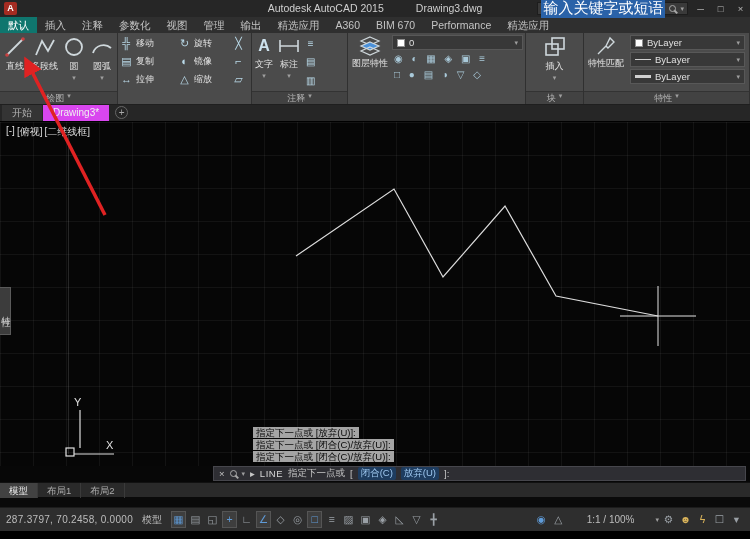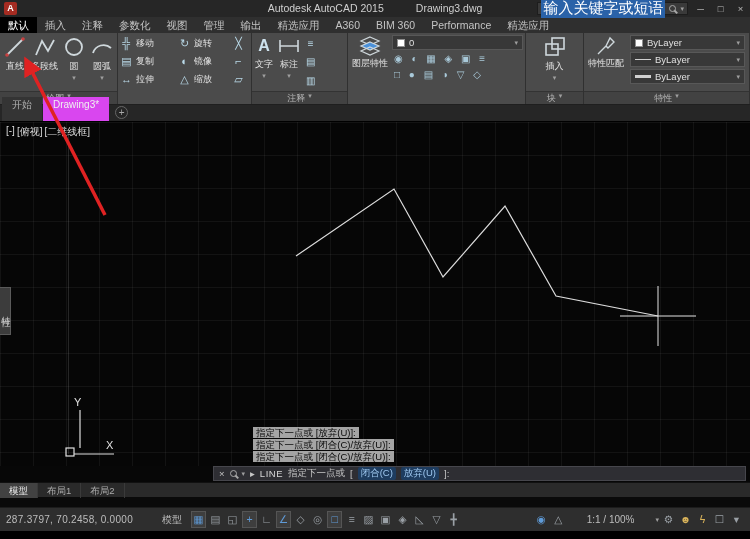--- a/index.html
+++ b/index.html
@@ -13,21 +13,21 @@
   .tb-right{position:absolute;right:2px;top:0;height:17px;display:flex;align-items:center;gap:5px}
   .tb-search{display:flex;align-items:center;height:13px;background:#3a3a3a;border:1px solid #1d1d1d;padding:0 3px;gap:4px}
   .tb-search .sel{background:#2a62a8;color:#fff;font-size:15px;padding:0 2px;white-space:nowrap}
   .mag{width:7px;height:7px;border:1.5px solid #a8a8a8;border-radius:50%;position:relative;flex:0 0 auto}
   .mag::after{content:"";position:absolute;width:4px;height:1.5px;background:#a8a8a8;transform:rotate(45deg);right:-3px;bottom:-1px}
   .winbtn{width:15px;text-align:center;color:#bdbdbd;font-size:9.5px;line-height:17px}
 
   
   .ribbon-tabs{height:16px;background:#2f2f2f;display:flex;font-size:10.5px;color:#c4c4c4}
   .rtab{padding:0 8px;line-height:16px;white-space:nowrap}
-  .rtab.active{background:#000000;color:#fff}
+  .rtab.active{background:#0f766e;color:#fff}
 
   
   .ribbon{height:72px;background:#4b4b4b;display:flex;border-bottom:1px solid #1f1f1f}
   .panel{border-right:1px solid #303030;display:flex;flex-direction:column}
   .pbody{flex:1;display:flex;padding:1px 2px;gap:2px;min-height:0}
   .plabel{height:13px;background:#424242;border-top:1px solid #333;display:flex;align-items:flex-start;justify-content:center;gap:3px;font-size:9px;color:#b5b5b5}
   .caret{font-size:7px;color:#9f9f9f;line-height:1}
   .bigbtn{display:flex;flex-direction:column;align-items:center;font-size:9px;color:#e2e2e2;padding:1px 1px;gap:1px;text-align:center}
   .panel-draw{width:118px}
   .panel-modify{width:134px}
@@ -45,21 +45,21 @@
   .swatch{width:8px;height:8px;background:#fff;border:1px solid #909090;flex:0 0 auto}
   .ddcaret{margin-left:auto}
   .toolsrow{color:#a9c9d9;font-size:10px;letter-spacing:3px;line-height:14px;padding-left:2px;white-space:nowrap}
   .wrap2{width:40px;white-space:normal;line-height:10px}
   .propcol{flex:1;display:flex;flex-direction:column;gap:2px;padding:1px 2px}
   .ltline{width:16px;height:1px;background:#d0d0d0;flex:0 0 auto}
   .lwline{width:16px;height:3px;background:#d0d0d0;flex:0 0 auto}
 
   
   .filetabs{height:17px;background:#262626;display:flex;align-items:flex-end;gap:1px;padding-left:2px;border-bottom:1px solid #000}
-  .ftab{height:24px;line-height:16px;padding:0 10px;font-size:10px;background:#343434;color:#b0b0b0}
+  .ftab{height:16px;line-height:16px;padding:0 10px;font-size:10px;background:#343434;color:#b0b0b0}
   .ftab.active{background:#d946ef;color:#f0f0f0}
   .fplus{width:13px;height:13px;border:1px solid #666;border-radius:50%;color:#aaa;font-size:10px;line-height:12px;text-align:center;margin:0 0 2px 5px}
 
   
   .canvas{height:344px;position:relative;background-color:#060606;overflow:hidden;
     background-image:linear-gradient(rgba(255,255,255,.05) 1px,transparent 1px),linear-gradient(90deg,rgba(255,255,255,.05) 1px,transparent 1px);
     background-size:33px 33px}
   .vplabel{position:absolute;left:6px;top:3px;font-size:10px;color:#dcdcdc;display:flex;gap:2px}
   .axisline{position:absolute;left:68px;top:14px;bottom:12px;width:1px;background:rgba(255,255,255,.13)}
   .palettetab{position:absolute;left:0;top:165px;width:11px;height:48px;background:#3c3c3c;border:1px solid #5a5a5a;border-left:none;color:#c8c8c8;font-size:9px;writing-mode:vertical-rl;text-align:center;letter-spacing:2px;line-height:9px}
@@ -74,21 +74,21 @@
   .cmdname{letter-spacing:.5px;color:#d6d6d6}
 
   
   .layouttabs{height:15px;background:#2a2a2a;display:flex;align-items:center;font-size:9.5px;color:#ababab;border-top:1px solid #111}
   .ltab{padding:0 9px;height:15px;line-height:15px;border-right:1px solid #3a3a3a}
   .ltab.active{background:#424242;color:#ededed}
   .gapstrip{height:10px;background:#0a0a0a}
 
   
   .statusbar{height:24px;background:#2e2e2e;display:flex;align-items:center;font-size:10px;color:#bdbdbd;padding:0 6px;gap:2px;border-top:1px solid #1c1c1c}
-  .coords{margin-right:22px;letter-spacing:.3px;white-space:nowrap}
+  .coords{margin-right:2px;letter-spacing:.3px;white-space:nowrap}
   .sb-model{padding:0 5px;margin-right:2px}
   .sbicon{width:15px;height:17px;line-height:17px;text-align:center;font-size:10.5px}
   .sbicon.on{background:#3e3e3e;border:1px solid #555;line-height:15px}
   .sb-right{margin-left:auto;display:flex;align-items:center;gap:2px}
   .scale{margin:0 19px;white-space:nowrap}
   .bottomstrip{height:8px;background:#000}
 
   .arrowsvg{position:absolute;left:0;top:0;width:750px;height:539px;pointer-events:none;z-index:60}
 </style>
 </head>
@@ -114,21 +114,21 @@
 <div class="ribbon-tabs">
   <span class="rtab active">默认</span>
   <span class="rtab">插入</span>
   <span class="rtab">注释</span>
   <span class="rtab">参数化</span>
   <span class="rtab">视图</span>
   <span class="rtab">管理</span>
   <span class="rtab">输出</span>
   <span class="rtab">精选应用</span>
   <span class="rtab">A360</span>
-  <span class="rtab">BIM 360</span>
+  <span class="rtab">BIM 670</span>
   <span class="rtab">Performance</span>
   <span class="rtab">精选应用</span>
 </div>
 
 <div class="ribbon">
 
   <div class="panel panel-draw">
     <div class="pbody">
       <div class="bigbtn">
         <svg width="24" height="24" viewBox="0 0 24 24">

